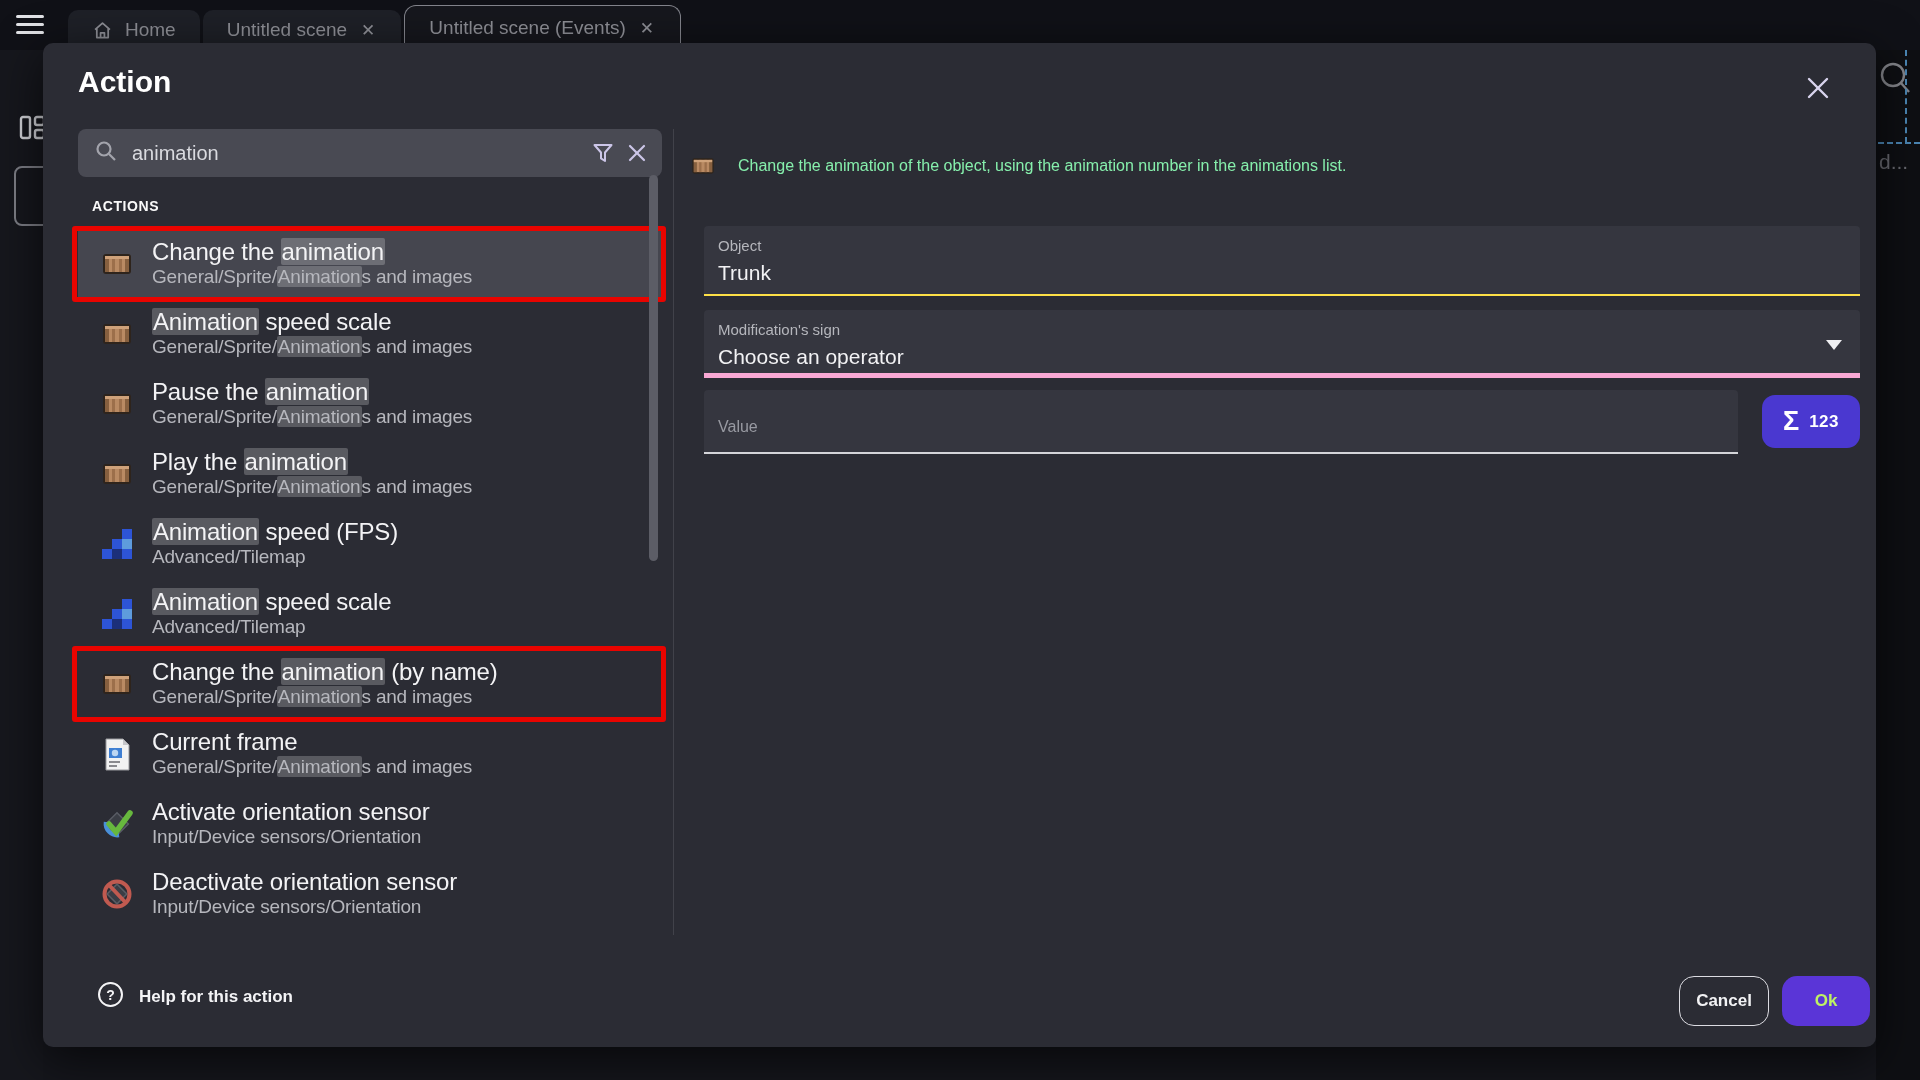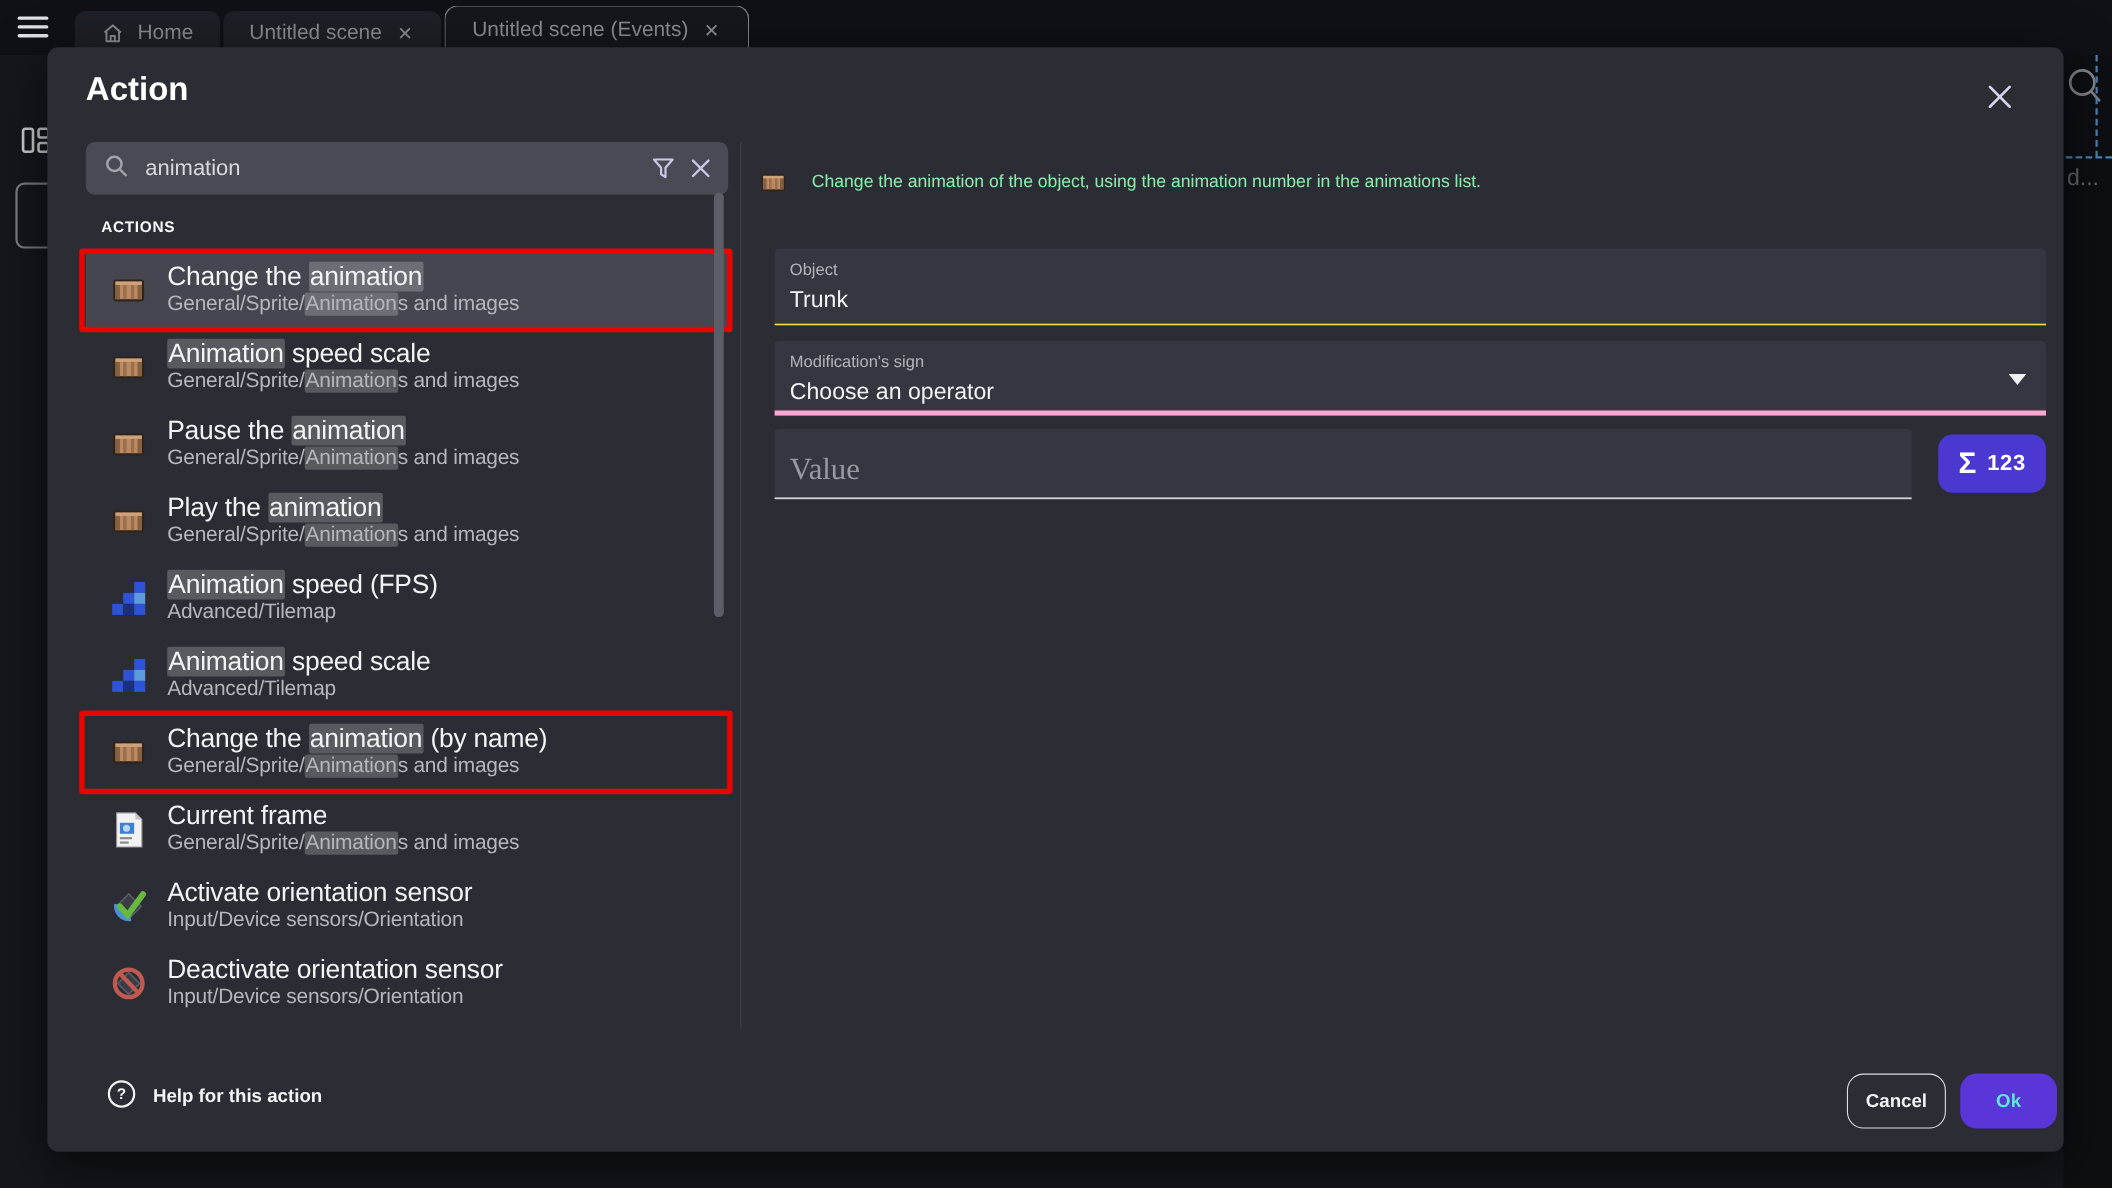--- a/index.html
+++ b/index.html
@@ -73,33 +73,33 @@
            border-radius:4px 4px 0 0; padding:11px 14px 0 14px; cursor:text; }
   .field .f-label { font-size:15px; color:#b5b6bc; }
   .field .f-value { font-size:21px; color:#f2f2f4; margin-top:7px; }
   .field-object { top:183px; height:70px; border-bottom:2px solid #fde047; }
   .field-sign   { top:267px; height:68px; border-bottom:5px solid #f9a8d4; cursor:pointer; }
   .caret { position:absolute; right:18px; top:30px; width:0; height:0;
            border-left:8px solid transparent; border-right:8px solid transparent;
            border-top:10px solid #f0f0f3; }
   .field-value { top:347px; height:64px; width:1034px; border-bottom:2px solid #d4d5d9;
                  display:flex; align-items:center; }
-  .field-value .placeholder { font-size:28px; color:#989aa2;font-family:Liberation Serif, serif; }
+  .field-value .placeholder { font-size:16px; color:#989aa2; }
   .sigma-btn { position:absolute; left:1719px; top:352px; width:98px; height:53px; border-radius:13px;
                display:flex; align-items:center; justify-content:center; gap:10px; cursor:pointer; }
   .sigma-btn .sg { color:#fff; font-size:27px; font-weight:bold; }
-  .sigma-btn .bd { color:#fff; font-size:20px; font-weight:bold; letter-spacing:.5px; }
+  .sigma-btn .bd { color:#fff; font-size:17px; font-weight:bold; letter-spacing:.5px; }
 
   
   .help-row { position:absolute; left:54px; top:938px; display:flex; align-items:center; gap:15px; cursor:pointer; }
   .help-label { font-size:17px; font-weight:bold; color:#f4f4f6; }
   .btn { position:absolute; top:933px; height:50px; border-radius:15px; font-size:17px; font-weight:bold;
          display:flex; align-items:center; justify-content:center; cursor:pointer; font-family:inherit; }
   .btn-cancel { left:1636px; width:90px; border:1px solid #dcdce2; color:#f2f2f4; background:transparent; }
-  .btn-ok { left:1739px; width:88px; color:#5eead4; border:none; }
+  .btn-ok { left:1739px; width:88px; color:#bef264; border:none; }
 </style>
 </head>
 <body>
 
 <div id="app">
 
   <div class="topbar">
     <div class="hamburger">
         <span></span>
         <span></span>

